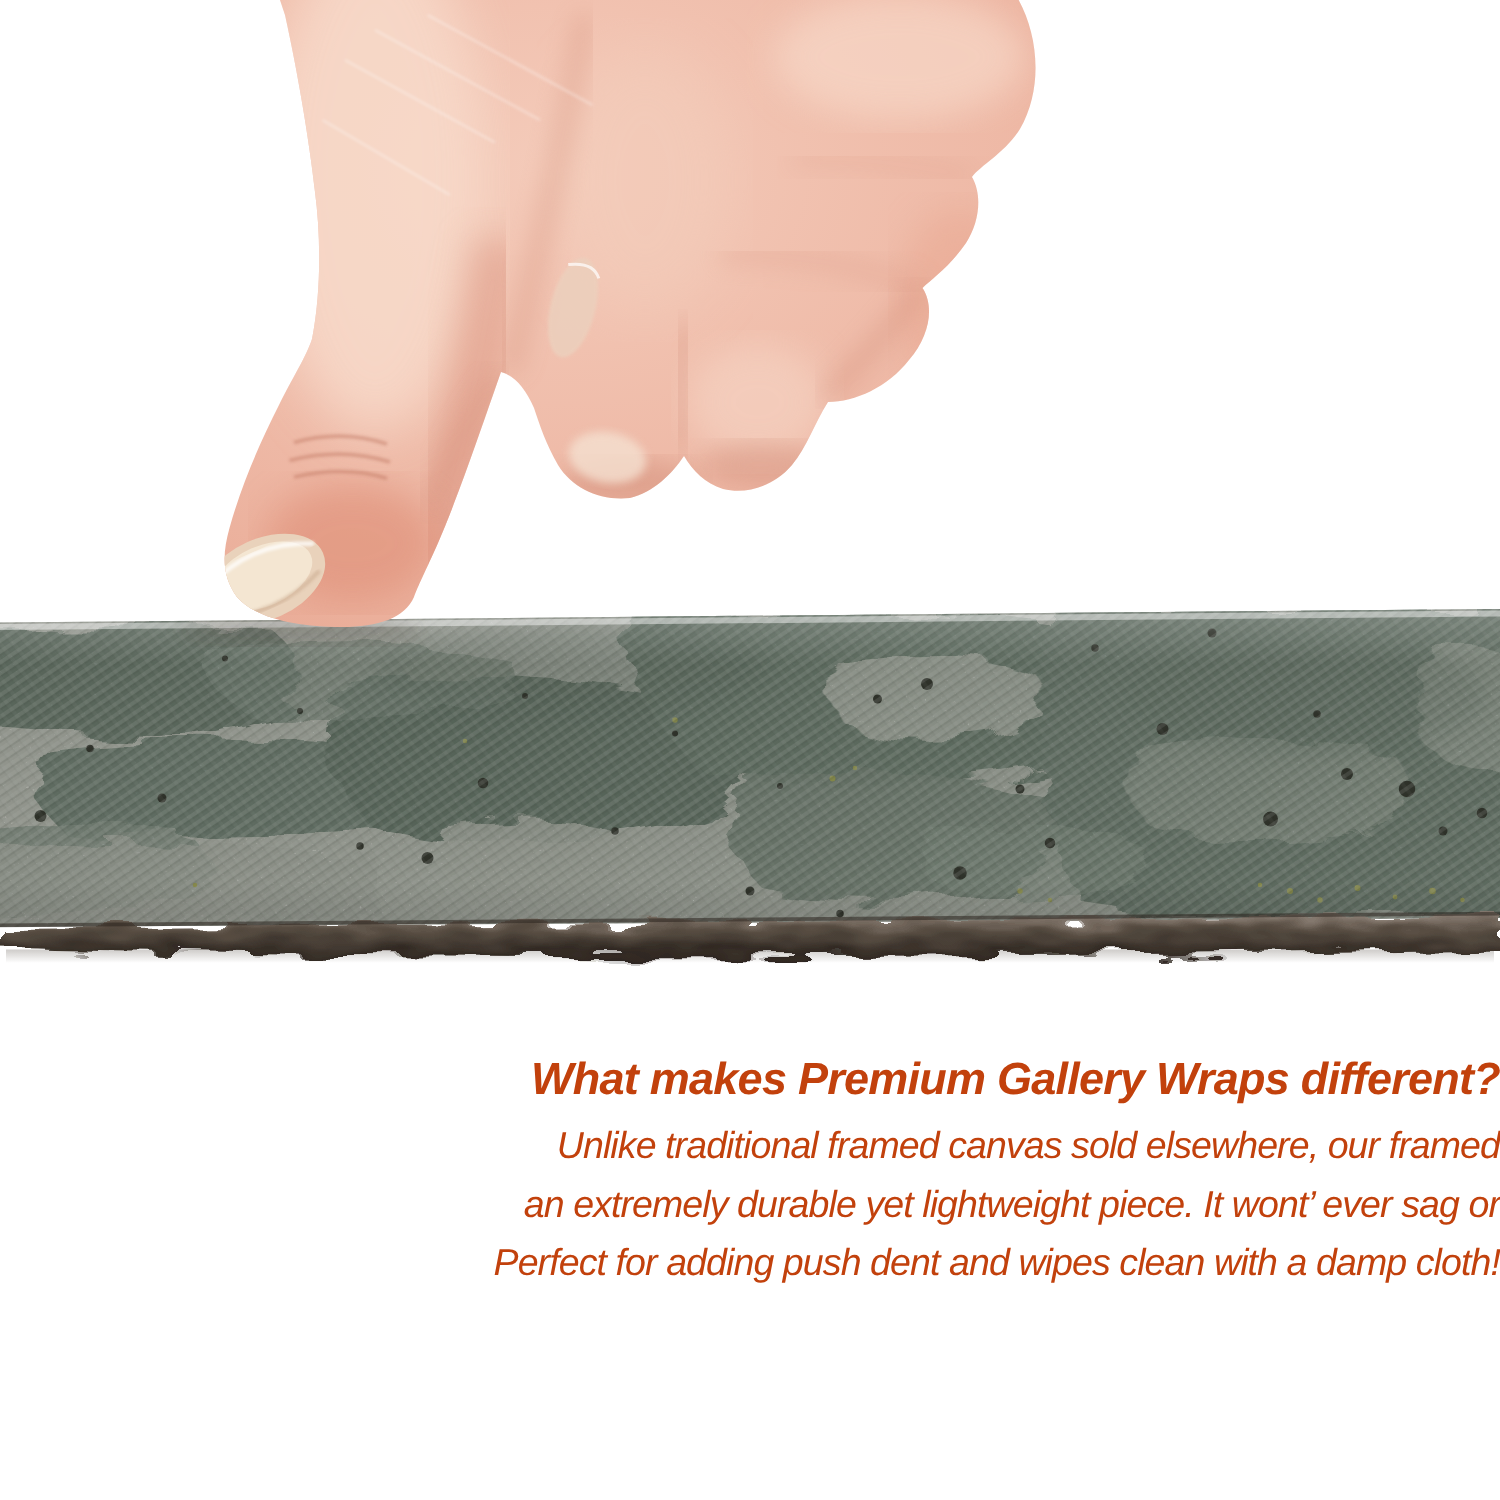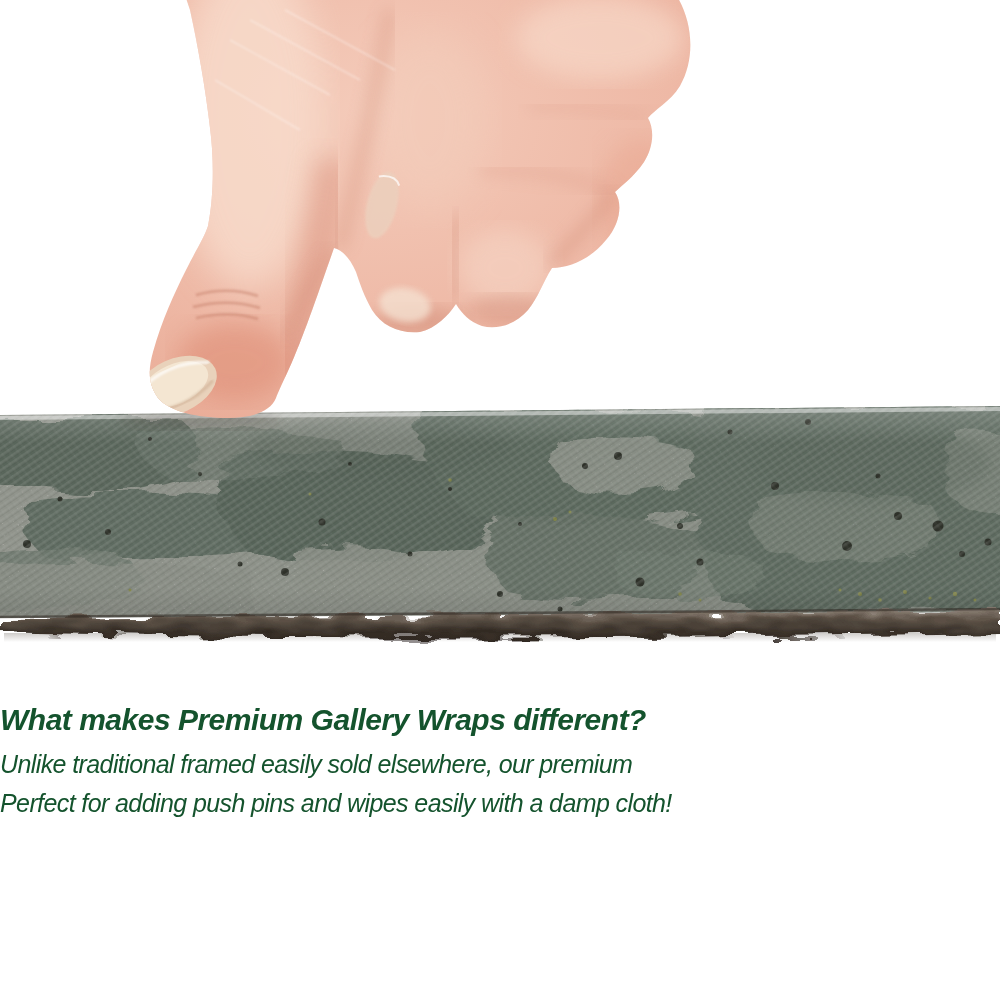--- a/index.html
+++ b/index.html
@@ -12,23 +12,23 @@
     font-family:"Liberation Sans", sans-serif;
   }
   .strip-wrap{
     position:absolute;left:0;top:404px;width:1000px;height:240px;z-index:1;
   }
   .hand-wrap{
     position:absolute;left:0;top:0;width:1000px;height:422px;z-index:2;
   }
   .copy{
     position:absolute;left:0;right:0;top:700px;z-index:3;
-    text-align:left;
+    text-align:right;
     font-style:italic;
-    color:#14532d;
+    color:#c2410c;
   }
   .copy h2{
     margin:0 0 5px 0;
     font-size:30px;
     font-weight:700;
     letter-spacing:-0.5px;
     line-height:40px;
   }
   .copy p{
     margin:0;
@@ -284,17 +284,18 @@
           <path d="M250 20 L360 80"></path>
           <path d="M285 10 L395 70"></path>
           <path d="M215 80 L300 130"></path>
         </g>
       </g>
     </svg>
   </div>
 
   <section class="copy">
     <h2>What makes Premium Gallery Wraps different?</h2>
-    <p>Unlike traditional framed easily sold elsewhere, our premium</p>
-    <p>Perfect for adding push pins and wipes easily with a damp cloth!</p>
+    <p>Unlike traditional framed canvas sold elsewhere, our framed</p>
+    <p>an extremely durable yet lightweight piece. It wont’ ever sag or</p>
+    <p>Perfect for adding push dent and wipes clean with a damp cloth!</p>
   </section>
 
 </div>
 
 </body></html>

